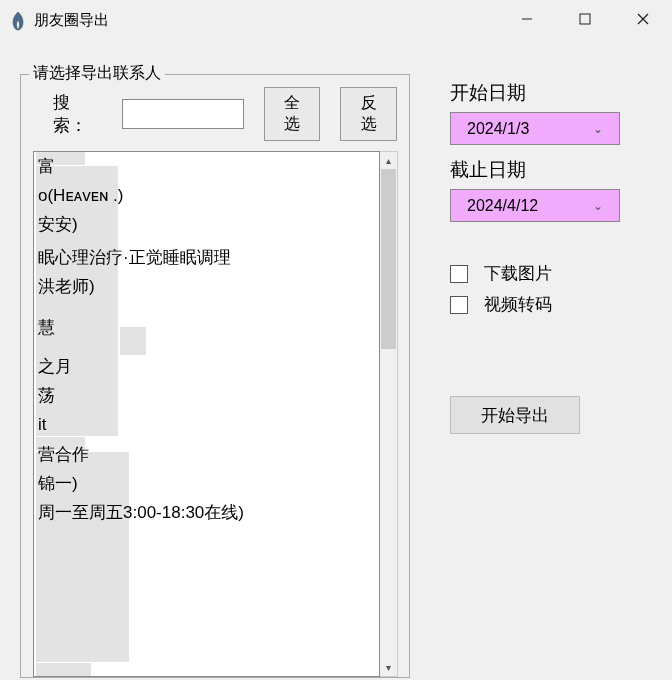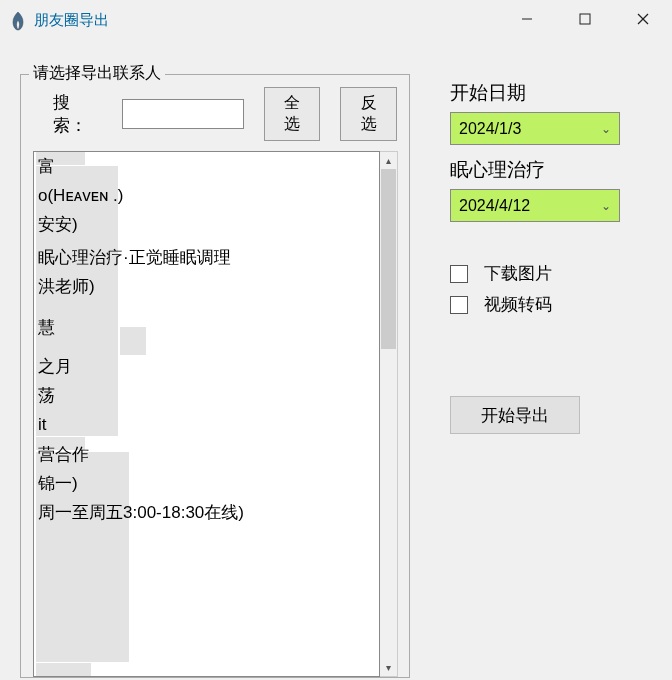--- a/index.html
+++ b/index.html
@@ -1,20 +1,20 @@
 <!DOCTYPE html>
 <html><head>
   <meta charset="utf-8">
   <style>
     * { box-sizing: border-box; margin: 0; padding: 0; font-family: "Microsoft YaHei", sans-serif; }
     body { background: #f0f0f0; width: 672px; height: 680px; overflow: hidden; }
     .window { width: 672px; height: 680px; background: #f0f0f0; position: relative; }
     .titlebar { height: 40px; display: flex; align-items: center; padding-left: 10px; }
     .titlebar-icon { width: 16px; height: 20px; margin-right: 8px; margin-top:2px; }
-    .titlebar-text { font-size: 15px; color: #0369a1; font-family: Liberation Mono, monospace; }
+    .titlebar-text { font-size: 15px; color: #000000; font-family: Liberation Mono, monospace; }
     .window-controls { position: absolute; right: 0; top: 0; display: flex; }
     .win-btn { width: 58px; height: 38px; display: flex; align-items: center; justify-content: center; font-size: 16px; color: #222; cursor: default; }
     .win-btn svg { stroke: #222; fill: none; }
 
     .content { padding: 10px 20px 0 20px; display: flex; }
 
     .fieldset { border: 1px solid #aaa; width: 390px; position: relative; padding: 12px 12px 0 12px; margin-top: 24px;}
     .legend { position: absolute; top: -12px; left: 8px; background: #f0f0f0; padding: 0 4px; font-size: 16px; }
 
     .search-row { display: flex; align-items: center; gap: 20px; margin-bottom: 10px; }
@@ -25,21 +25,21 @@
     .listbox-wrap { position: relative; width: 365px; height: 526px; display: flex; }
     .listbox { width: 347px; height: 526px; border: 1px solid #888; background: #fff; overflow: hidden; position: relative; }
     .list-line { font-size: 17px; color: #000; padding: 1.5px 4px; white-space: nowrap; line-height: 1.55; position: relative; }
     .obscure { position: absolute; background: #e3e3e3; }
     .scroll-col { width: 18px; height: 526px; background: #f0f0f0; position: relative; border: 1px solid #ccc; border-left: none;}
     .scroll-arrow { width: 17px; height: 17px; display:flex; align-items:center; justify-content:center; color:#555; font-size:10px;}
     .scroll-thumb { position: absolute; left: 1px; top: 17px; width: 15px; height: 180px; background: #ccc; }
 
     .right-panel { padding: 30px 0 0 40px; width: 210px; }
     .field-label { font-size: 19px; color: #000; margin-bottom: 6px; }
-    .combo { width: 170px; height: 33px; border: 1px solid #888; background: #bef264; display: flex; align-items: center; justify-content: space-between; padding: 0 8px; font-size: 16px; margin-bottom: 12px; }
+    .combo { width: 170px; height: 33px; border: 1px solid #888; background: #f0abfc; display: flex; align-items: center; justify-content: space-between; padding: 0 16px; font-size: 16px; margin-bottom: 12px; }
     .combo-chevron { color: #555; font-size: 12px; }
 
     .check-row { display: flex; align-items: center; gap: 16px; margin-top: 8px; font-size: 17px; }
     .checkbox { width: 18px; height: 18px; border: 1px solid #555; background: #fff; }
 
     .export-btn { margin-top: 80px; width: 130px; height: 38px; border: 1px solid #bdbdbd; background: #e1e1e1; font-size: 17px; display: flex; align-items: center; justify-content: center; }
   </style>
 </head>
 <body>
 
@@ -119,21 +119,21 @@
         </div>
       </div>
     </div>
 
     <div class="right-panel">
       <div class="field-label">开始日期</div>
       <div class="combo">
         <span>2024/1/3</span>
         <span class="combo-chevron">⌄</span>
       </div>
-      <div class="field-label">眠心理治疗</div>
+      <div class="field-label">截止日期</div>
       <div class="combo">
         <span>2024/4/12</span>
         <span class="combo-chevron">⌄</span>
       </div>
 
       <div style="height:20px;"></div>
 
       <div class="check-row">
         <span class="checkbox"></span>
         <span>下载图片</span>

